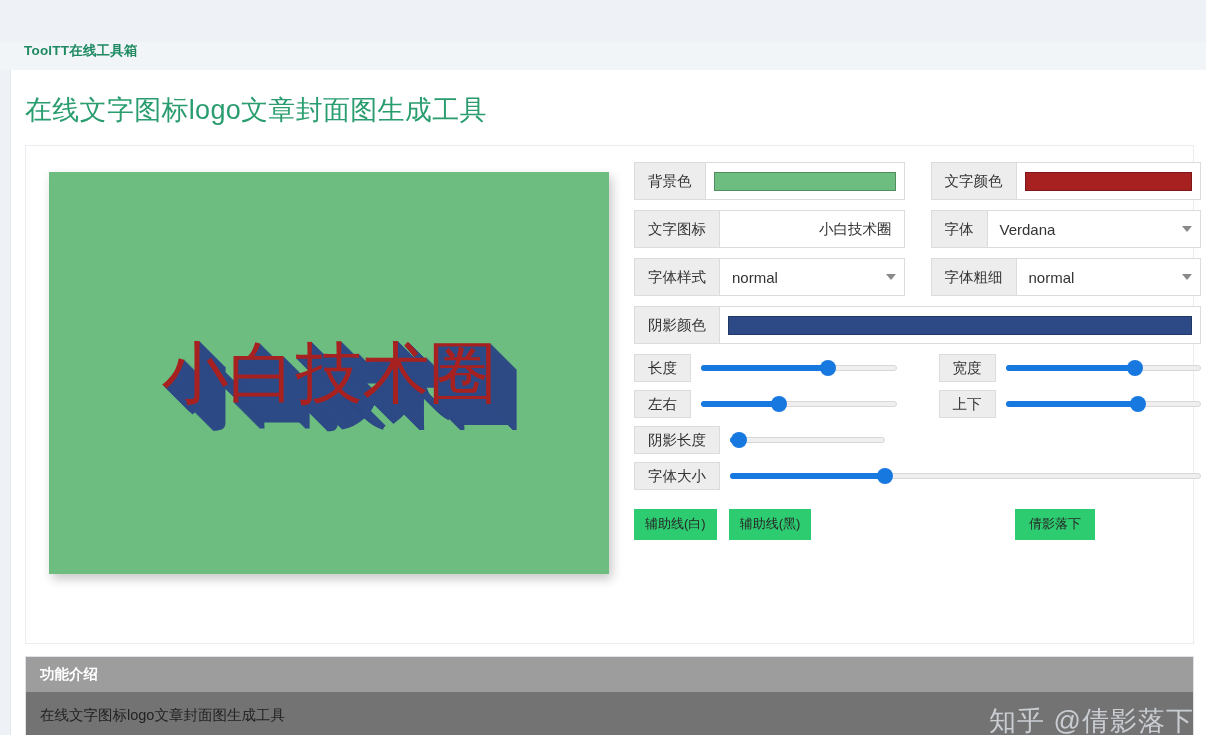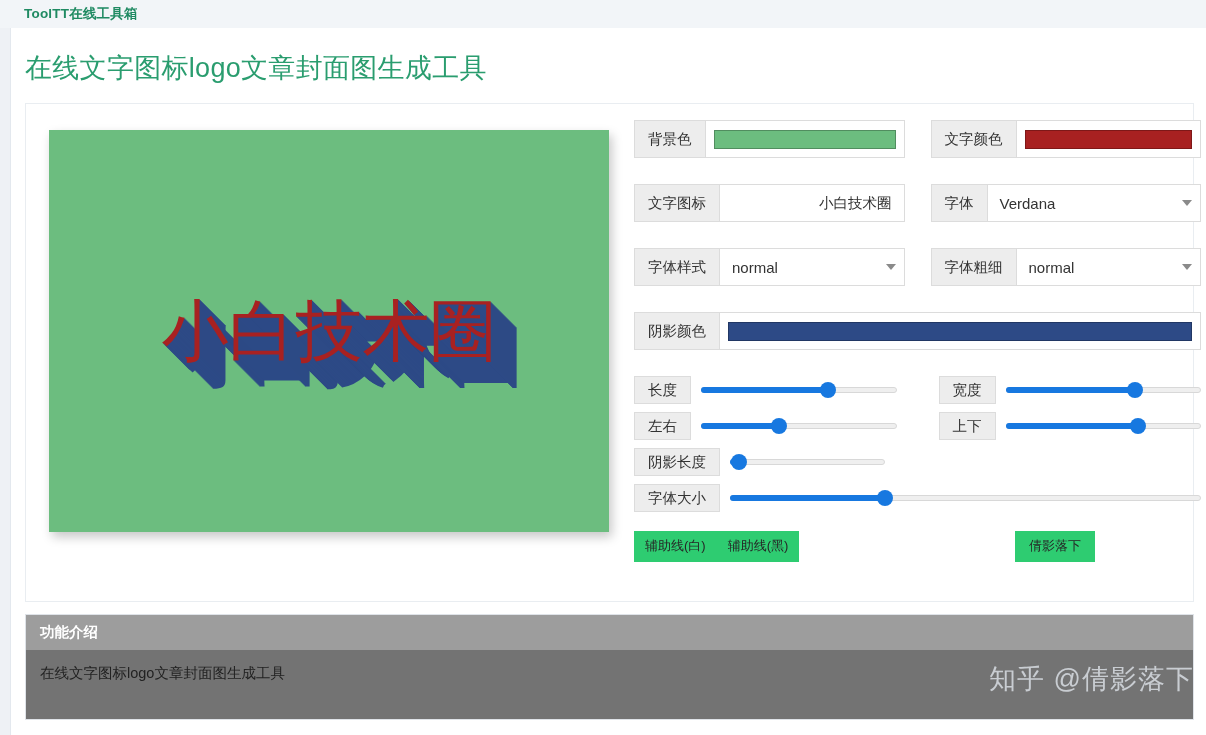--- a/index.html
+++ b/index.html
@@ -9,22 +9,23 @@
     background: #eef1f5;
     font-family: "Liberation Sans", "DejaVu Sans", sans-serif;
     overflow: hidden;
   }
 
   
   .topnav {
     height: 28px;
     background: #f2f5f8;
     display: flex;
-    align-items: center;
+    align-items: flex-start;
     padding-left: 24px;
+    margin-top: 42px;
   }
   .brand {
     color: #1f8a62;
     font-size: 13.5px;
     font-weight: bold;
     letter-spacing: .2px;
   }
 
   
   .page {
@@ -82,21 +83,21 @@
   
   .controls {
     position: absolute;
     left: 608px;
     top: 16px;
     width: 567px;
   }
   .row {
     display: flex;
     gap: 26px;
-    margin-bottom: 26px;
+    margin-bottom: 10px;
   }
   .group {
     display: flex;
     align-items: stretch;
     border: 1px solid #dcdcdc;
     background: #fff;
     height: 38px;
     flex: 1 1 0;
     min-width: 0;
   }
@@ -220,20 +221,21 @@
     position: relative;
     height: 32px;
   }
   .gbtn {
     background: #2ecc71;
     color: #262626;
     border: none;
     font-size: 13px;
     height: 31px;
     padding: 0 11px;
+    margin-right: 12px;
     cursor: pointer;
     font-family: inherit;
   }
   .gbtn.right {
     position: absolute;
     left: 381px;
     margin-right: 0;
     padding: 0 14px;
   }
 

